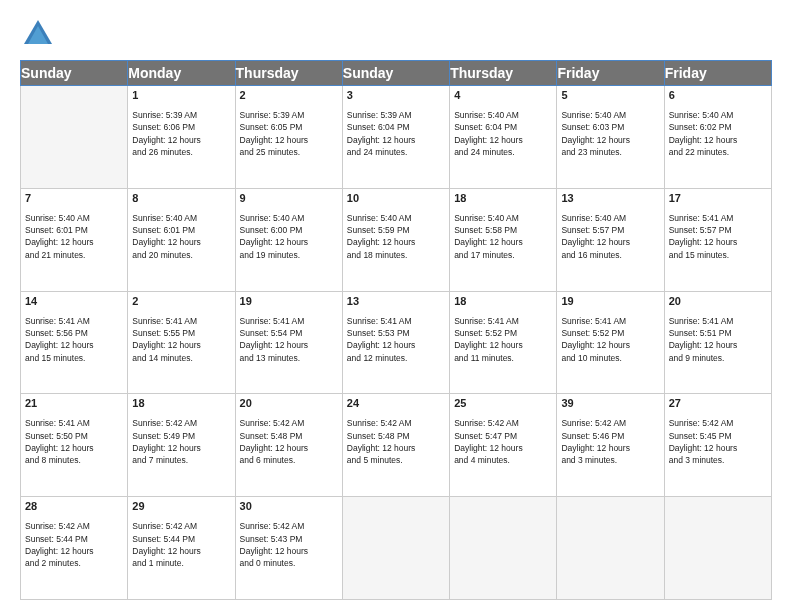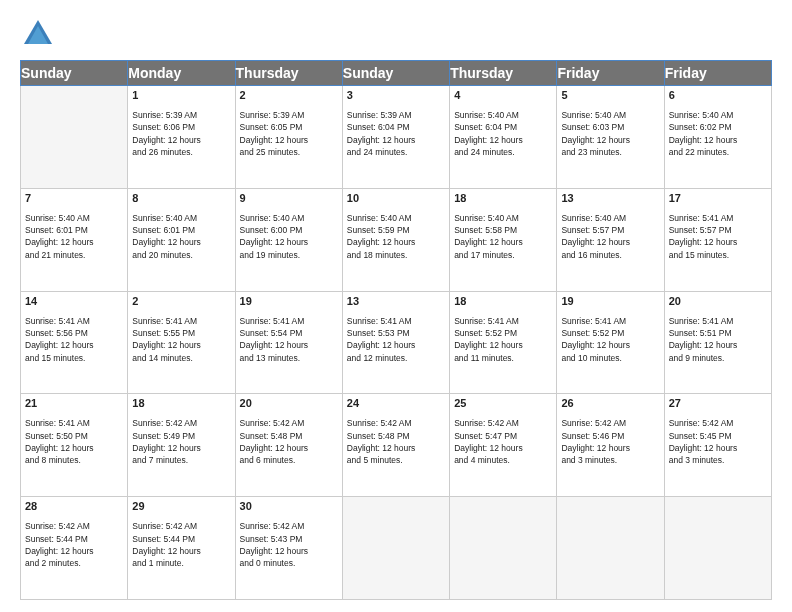--- a/index.html
+++ b/index.html
@@ -232,21 +232,21 @@
           </td>
           <td>
             <span class="day-num">24</span>
             <div class="cell-info">Sunrise: 5:42 AM<br>Sunset: 5:48 PM<br>Daylight: 12 hours<br>and 5 minutes.</div>
           </td>
           <td>
             <span class="day-num">25</span>
             <div class="cell-info">Sunrise: 5:42 AM<br>Sunset: 5:47 PM<br>Daylight: 12 hours<br>and 4 minutes.</div>
           </td>
           <td>
-            <span class="day-num">26</span>
+            <span class="day-num">39</span>
             <div class="cell-info">Sunrise: 5:42 AM<br>Sunset: 5:46 PM<br>Daylight: 12 hours<br>and 3 minutes.</div>
           </td>
           <td>
             <span class="day-num">27</span>
             <div class="cell-info">Sunrise: 5:42 AM<br>Sunset: 5:45 PM<br>Daylight: 12 hours<br>and 3 minutes.</div>
           </td>
         </tr>
         <tr>
           <td>
             <span class="day-num">28</span>

